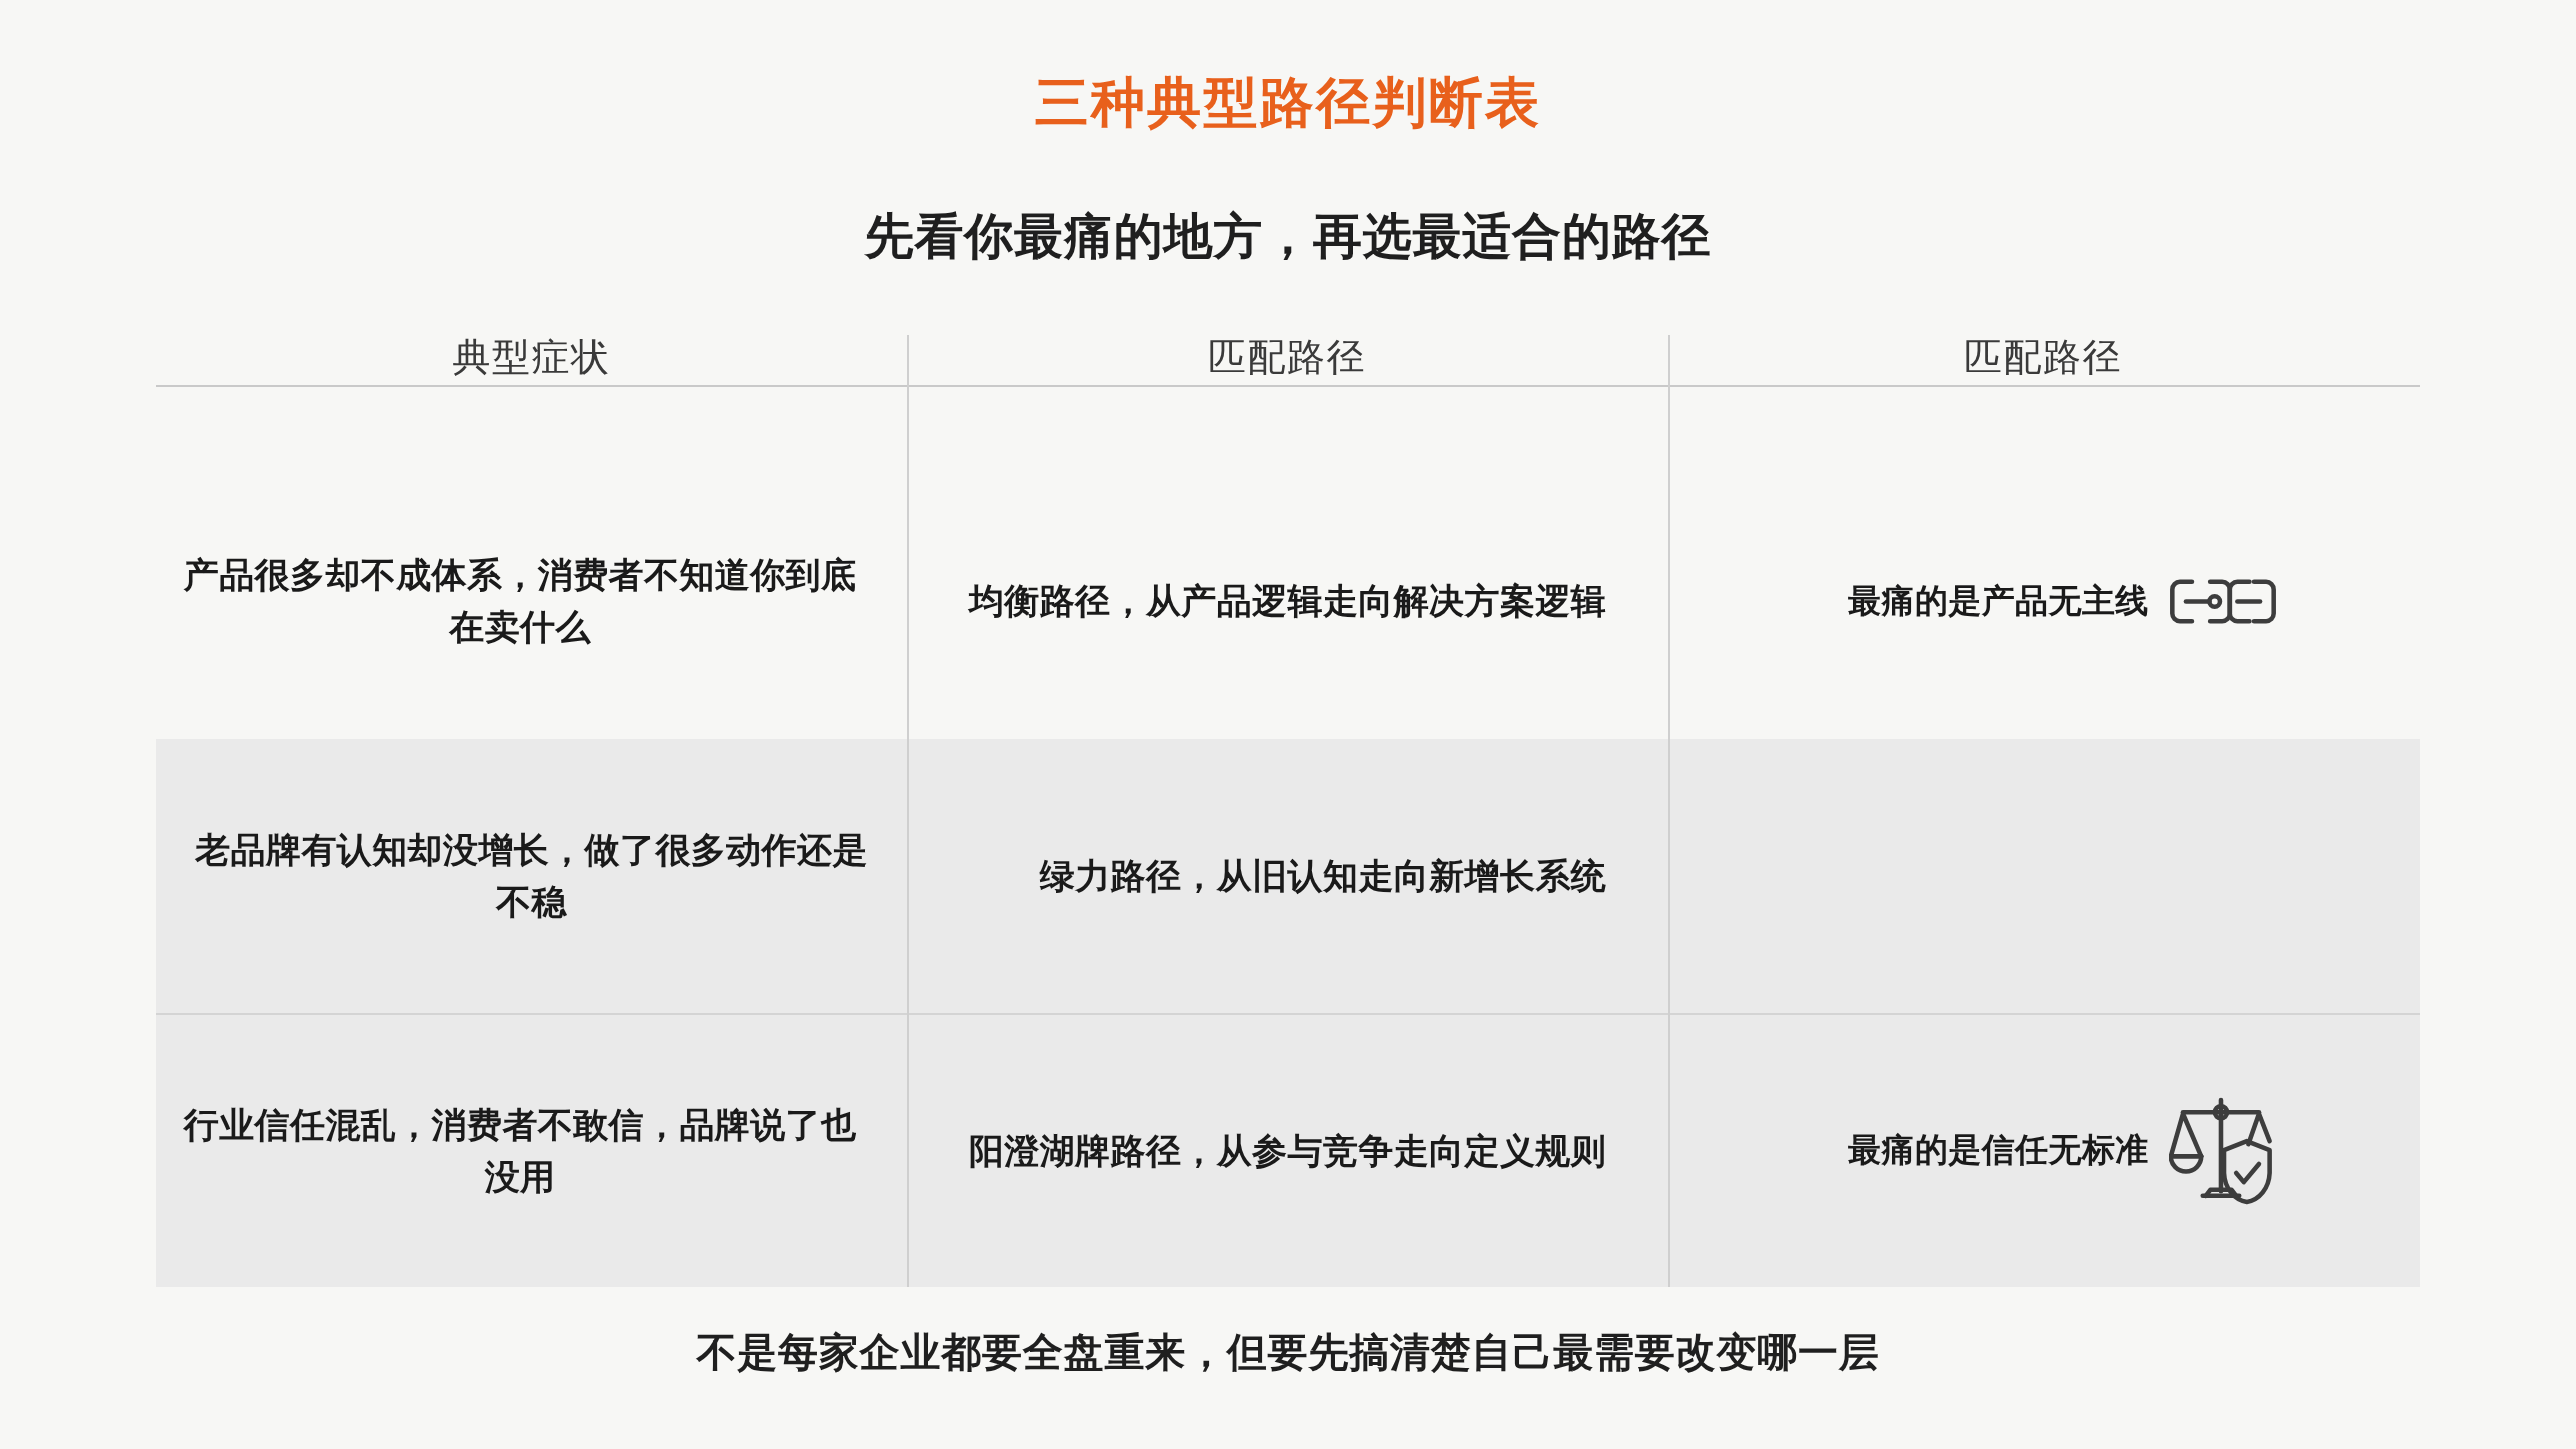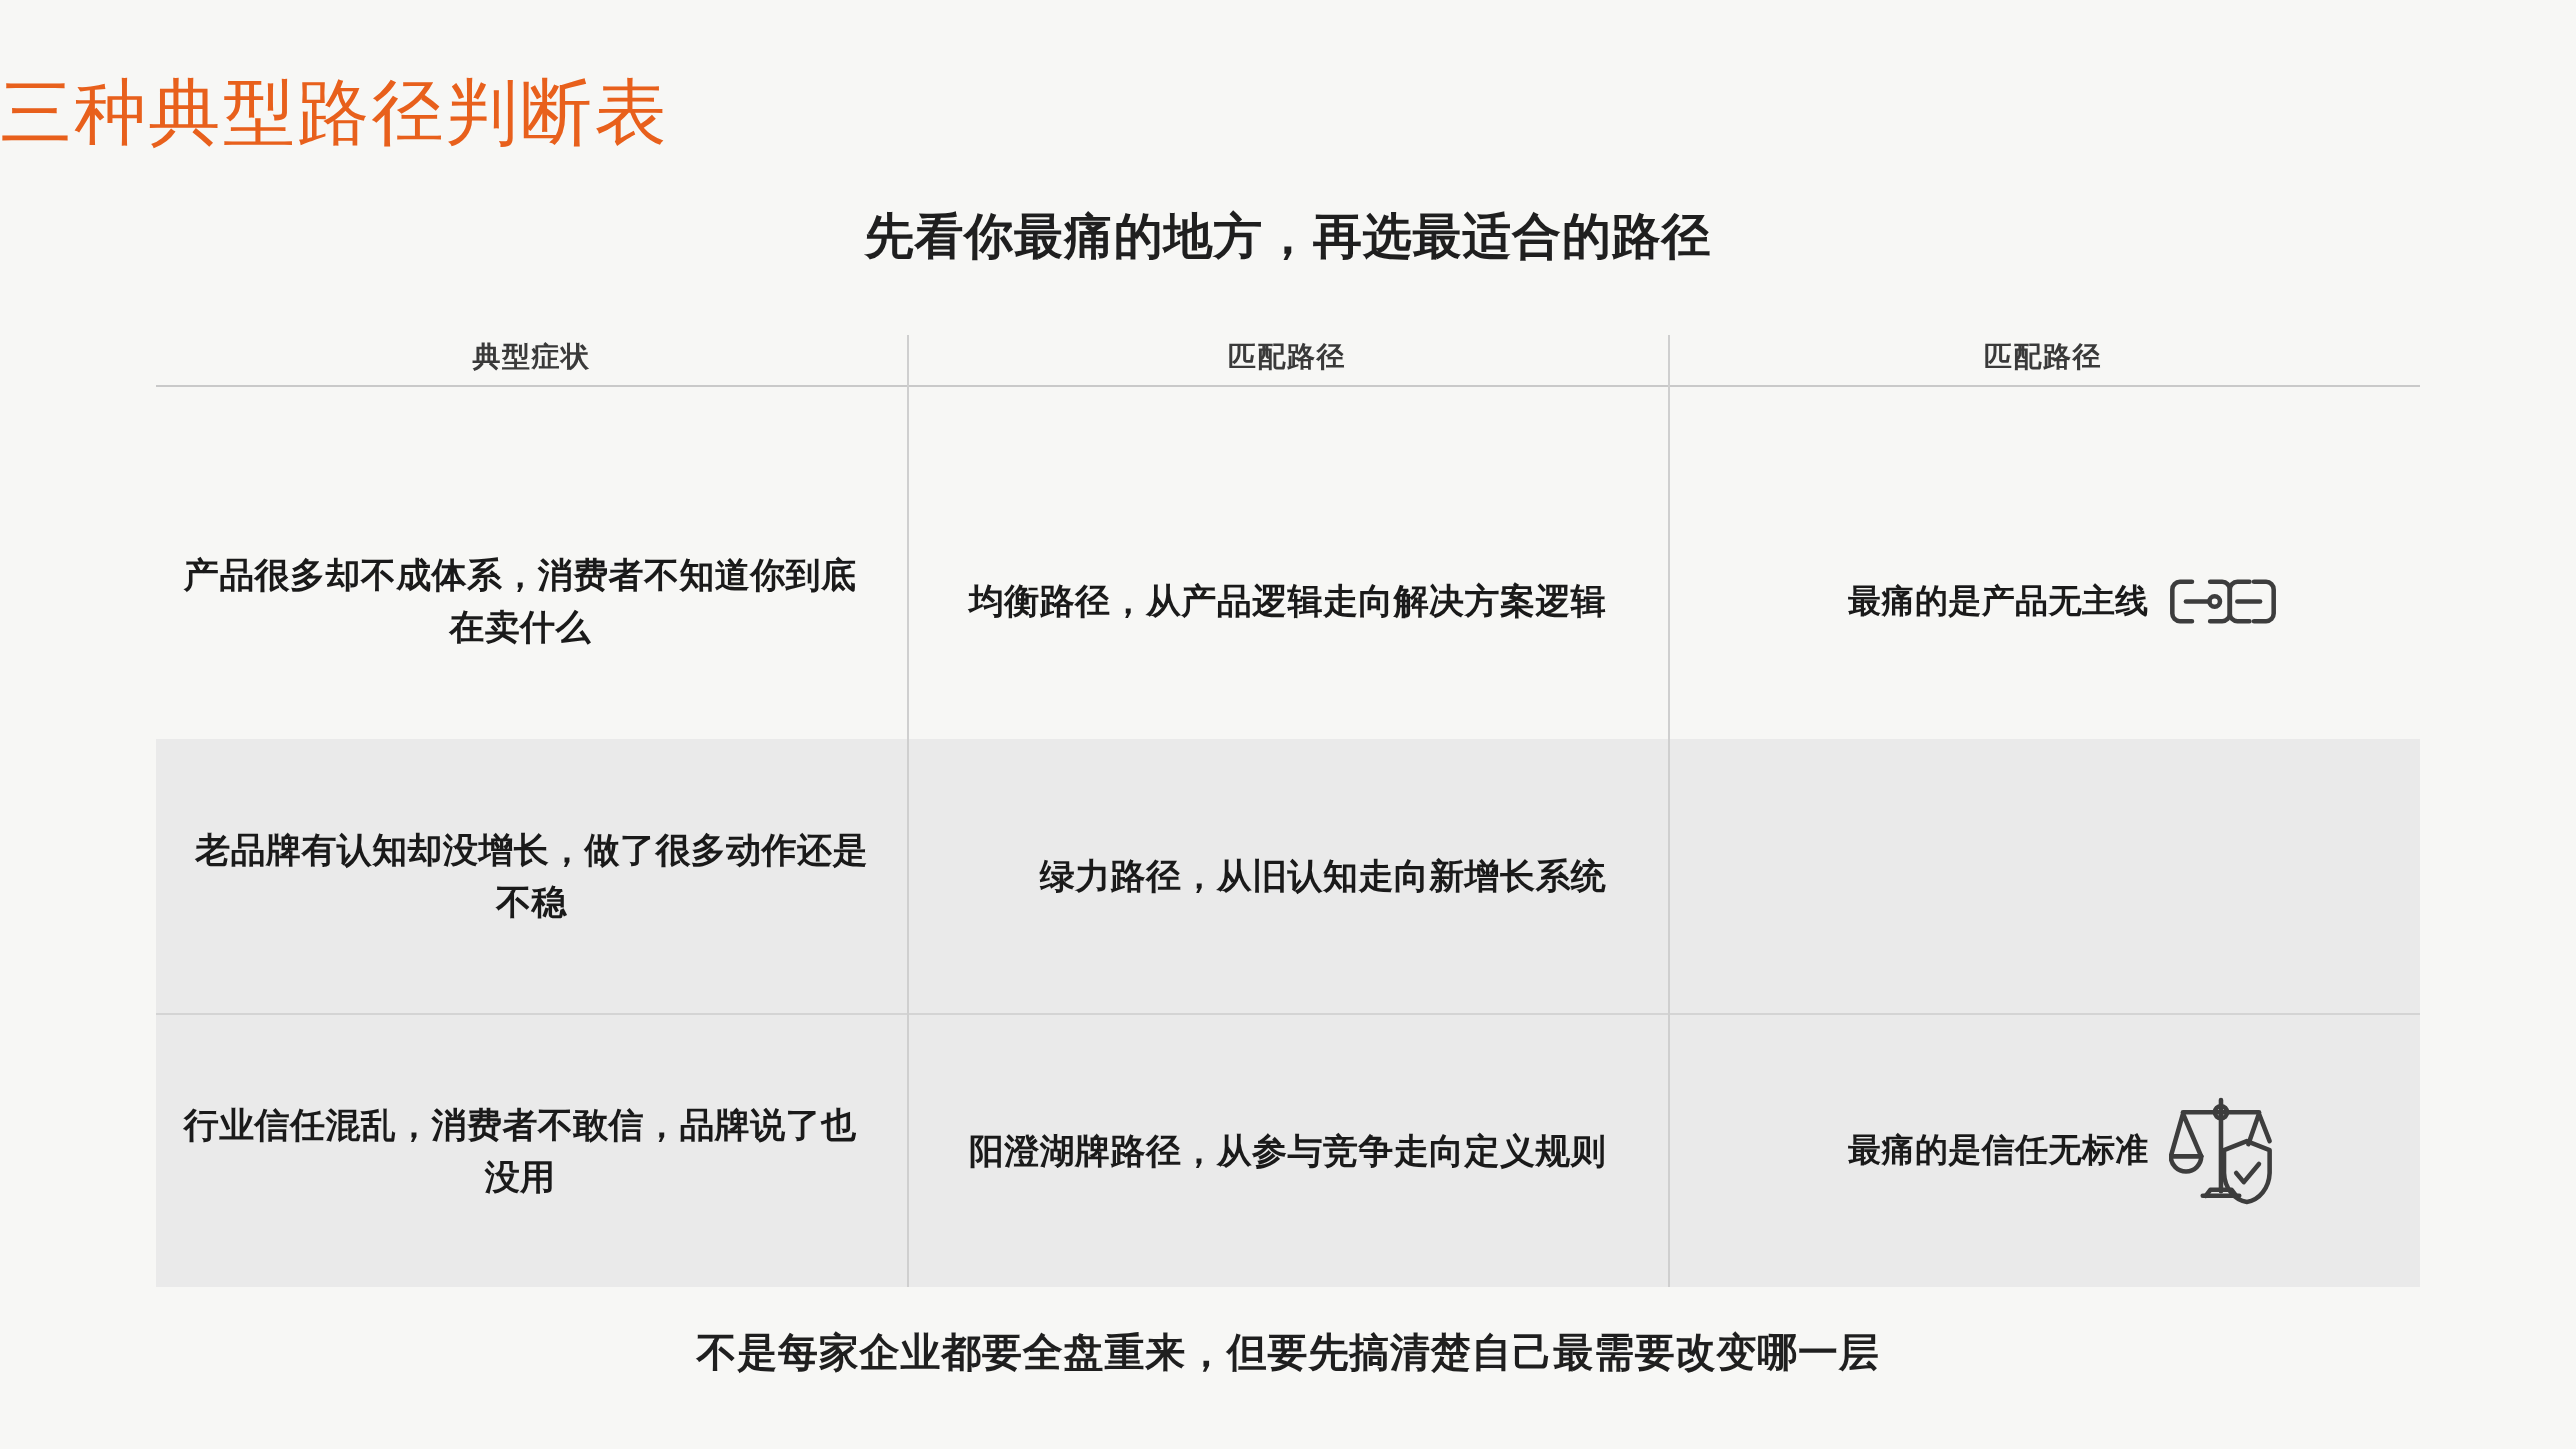--- a/index.html
+++ b/index.html
@@ -20,23 +20,24 @@
     height: 1449px;
     box-sizing: border-box;
   }
 
   
   .title {
     position: absolute;
     top: 73px;
     left: 0;
     width: 100%;
-    font-size: 72px;
+    text-align: center;
+    font-size: 54px;
     line-height: 1.1;
-    font-weight: 400;
+    font-weight: 700;
     letter-spacing: 2.3px;
     color: #e8601c;
   }
   .subtitle {
     position: absolute;
     top: 207px;
     left: 0;
     width: 100%;
     text-align: center;
     font-size: 49px;
@@ -101,22 +102,22 @@
     left: 0;
     top: 0;
     width: 2264px;
     height: 56px;
     display: flex;
   }
   .head-cell {
     display: flex;
     align-items: center;
     justify-content: center;
-    font-size: 28px;
-    font-weight: 700;
+    font-size: 38px;
+    font-weight: 400;
     letter-spacing: 1.5px;
     color: #3a3a3a;
   }
   .head-cell.c1 { width: 751px; }
   .head-cell.c2 { width: 760px; }
   .head-cell.c3 { width: 752px; }
 
   
   .body-row {
     position: absolute;

